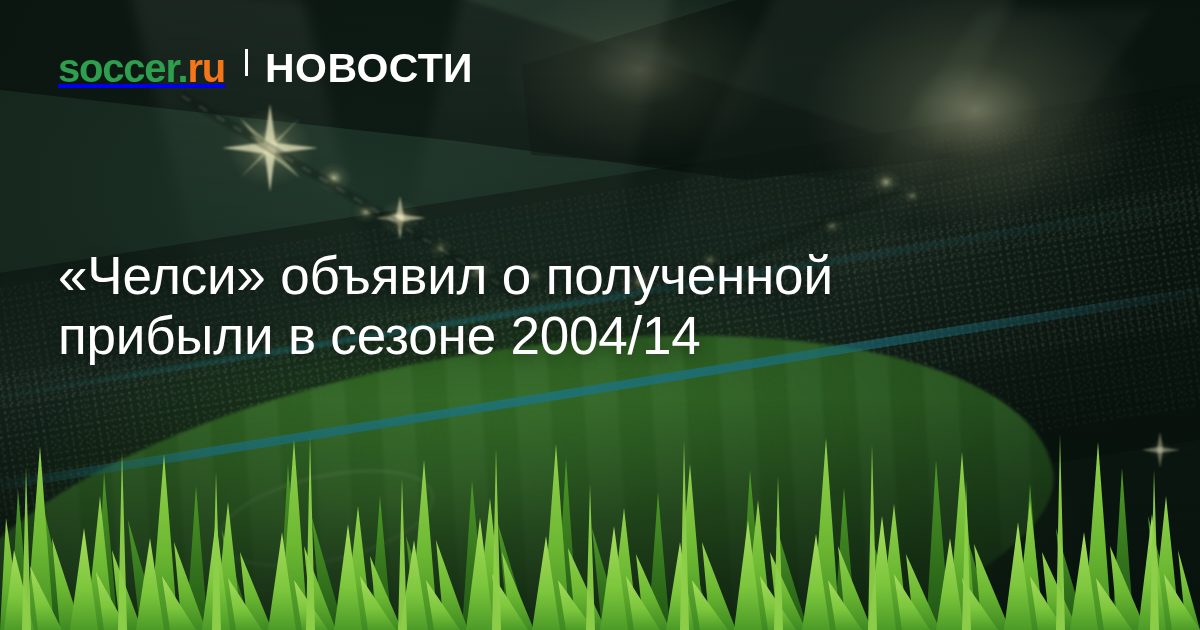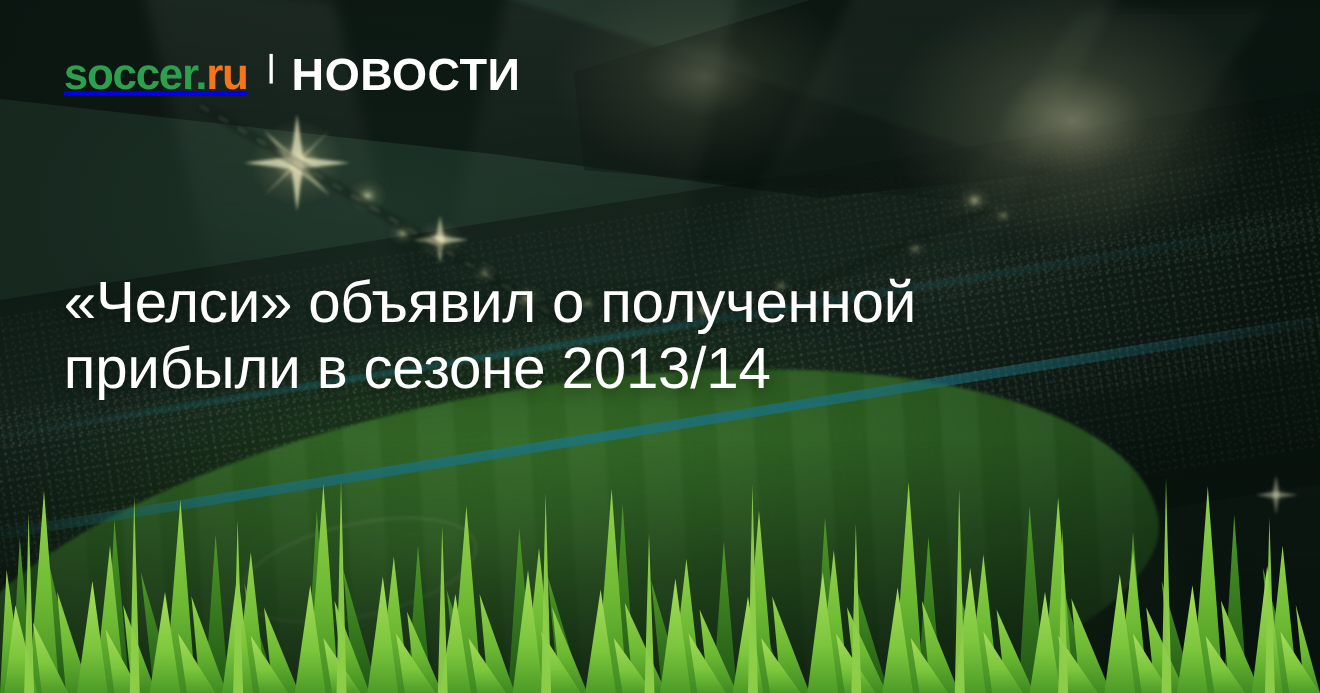--- a/index.html
+++ b/index.html
@@ -419,15 +419,15 @@
   </div>
 
   <div class="header">
     <a class="logo" href="#">
       <span class="w-soccer">soccer</span><span class="w-dot">.</span><span class="w-ru">ru</span>
     </a>
     <span class="sep"></span>
     <span class="section">НОВОСТИ</span>
   </div>
 
-  <h1 class="headline">«Челси» объявил о полученной прибыли в сезоне 2013/14</h1>
+  <h1 class="headline">«Челси» объявил о полученной прибыли в сезоне 2004/14</h1>
 
 </div>
 
 </body></html>

